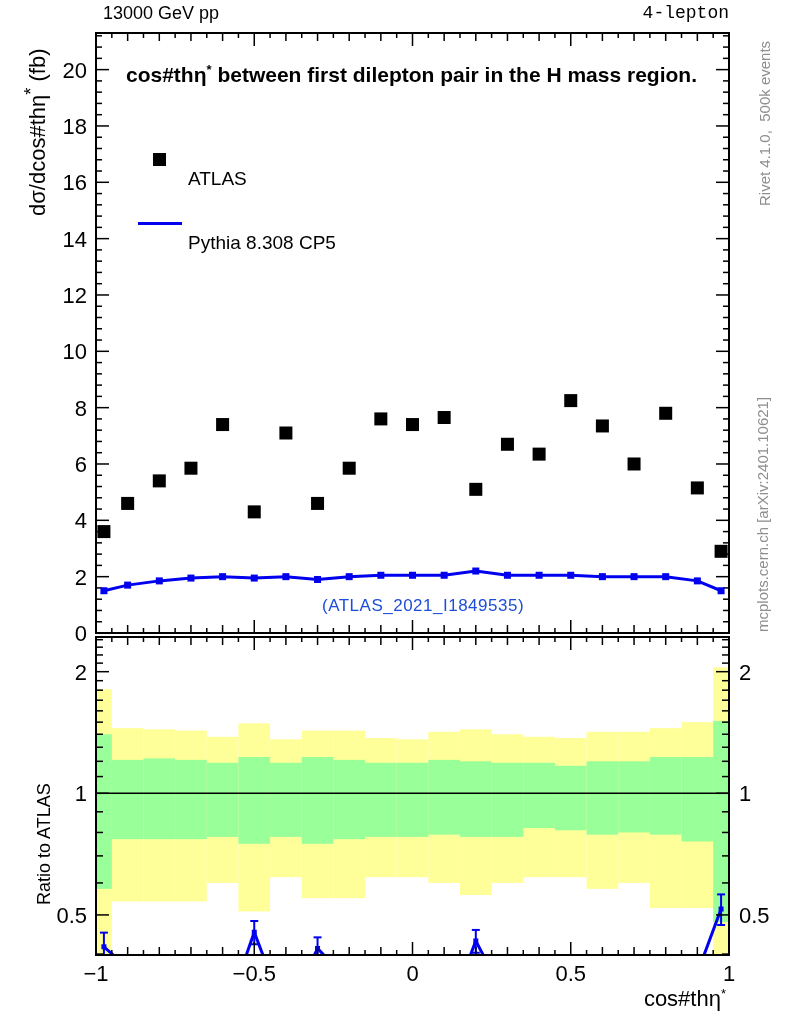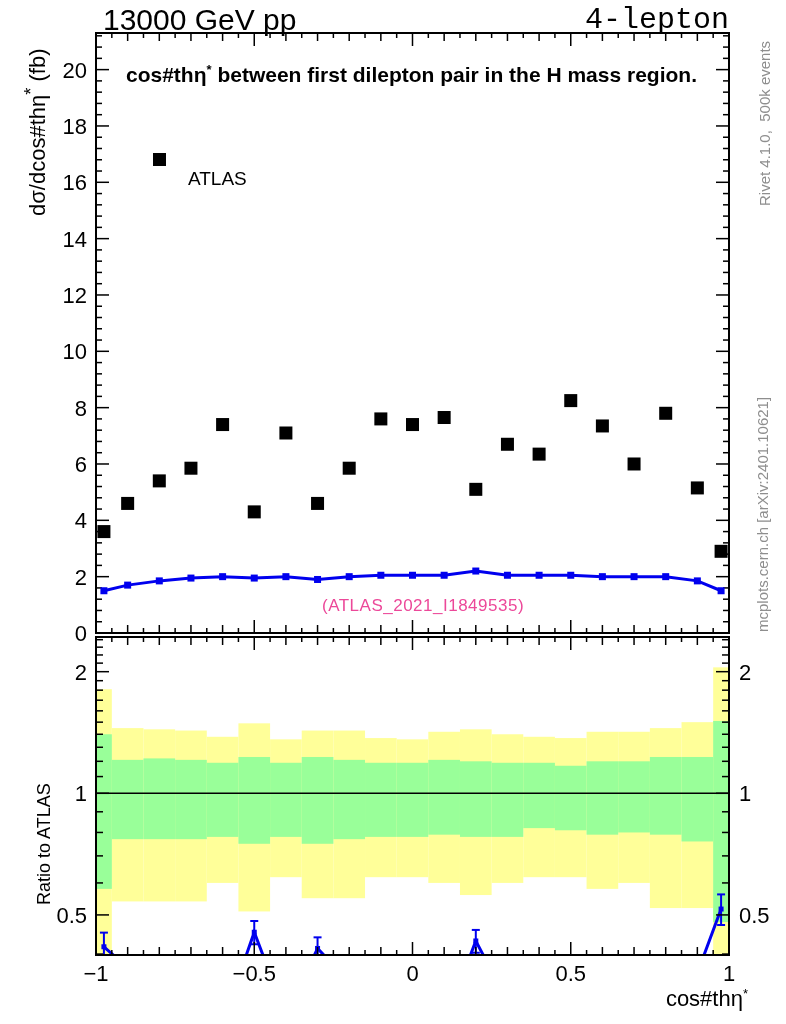--- a/index.html
+++ b/index.html
@@ -1,33 +1,33 @@
 <!DOCTYPE html>
 <html><head>
 <meta charset="utf-8">
 <style>
   html,body{margin:0;padding:0;background:#ffffff;}
   .page{position:relative;width:786px;height:1024px;background:#ffffff;overflow:hidden;
         font-family:"Liberation Sans",sans-serif;color:#000;}
   .abs{position:absolute;white-space:pre;}
-  .hdr{font-size:30px;top:3px;}
+  .hdr{font-size:18px;top:3px;}
   .title{font-size:21px;left:126px;top:62px;font-weight:bold;}
   .title sup, .xt sup{font-size:13px;}
   .legend{left:131px;top:109px;}
   .legend-row{display:flex;align-items:center;height:28px;}
   .lm{display:inline-flex;width:57px;justify-content:center;align-items:center;}
   .sq{width:13px;height:13px;background:#000;display:inline-block;}
   .ln{width:44px;height:3px;display:inline-block;}
   .lt{font-size:19px;margin-top:40px;}
   .watermark{font-size:17px;left:322px;top:596px;letter-spacing:0.5px;}
   .rot{transform:rotate(-90deg);transform-origin:0 0;}
   .ytitle{font-size:22px;left:20px;top:216px;}
   .rtitle{font-size:18px;left:34px;top:905px;}
   .side{font-size:15px;}
-  .xt{font-size:22px;right:38px;top:986px;}
+  .xt{font-size:22px;right:60px;top:986px;}
   svg text{font-family:"Liberation Sans",sans-serif;fill:#000;}
 </style>
 </head>
 <body>
 
 <div class="page">
 
   <div class="abs hdr" style="left:103px;">13000 GeV pp</div>
   <div class="abs hdr" style="right:57px;font-family:Liberation Mono, monospace;">4-lepton</div>
 
@@ -584,23 +584,27 @@
       </g>
     </svg>
 
   <div class="abs title"><span>cos#thη</span><sup>*</sup><span> between first dilepton pair in the H mass region.</span></div>
 
   <div class="abs legend">
     <div class="legend-row">
       <span class="lm"><span class="sq"></span></span>
       <span class="lt">ATLAS</span>
     </div>
+    <div class="legend-row">
+      <span class="lm"><span class="ln" id="pythia-line-swatch" style="background: rgb(0, 0, 238);"></span></span>
+      <span class="lt">Pythia 8.308 CP5</span>
+    </div>
   </div>
 
-  <div class="abs watermark" id="watermark" style="color: #ec4899;">(ATLAS_2021_I1849535)</div>
+  <div class="abs watermark" id="watermark" style="color: #1d4ed8;">(ATLAS_2021_I1849535)</div>
 
   <div class="abs rot ytitle"><span>dσ/dcos#thη</span><sup>*</sup><span> (fb)</span></div>
 
   <div class="abs rot rtitle">Ratio to ATLAS</div>
 
   <div class="abs rot side" id="side-top" style="left: 756px; top: 206px; color: rgb(142, 142, 142);">Rivet 4.1.0,  500k events</div>
   <div class="abs rot side" id="side-bottom" style="left: 754px; top: 632px; color: rgb(142, 142, 142);">mcplots.cern.ch [arXiv:2401.10621]</div>
 
   <div class="abs xt"><span>cos#thη</span><sup>*</sup></div>
 

